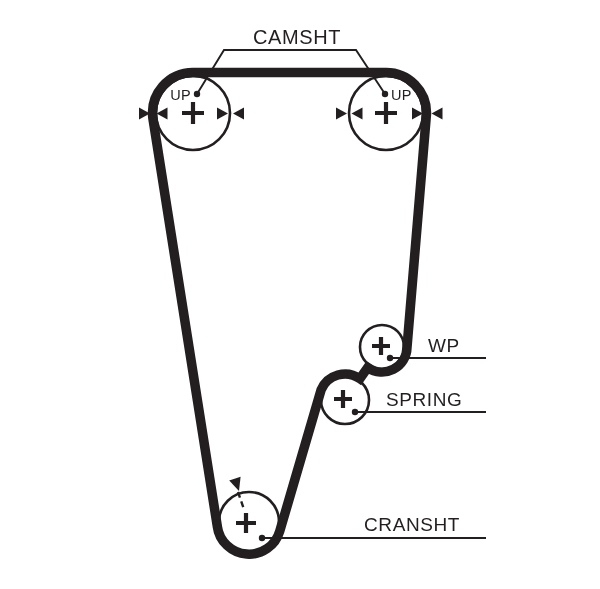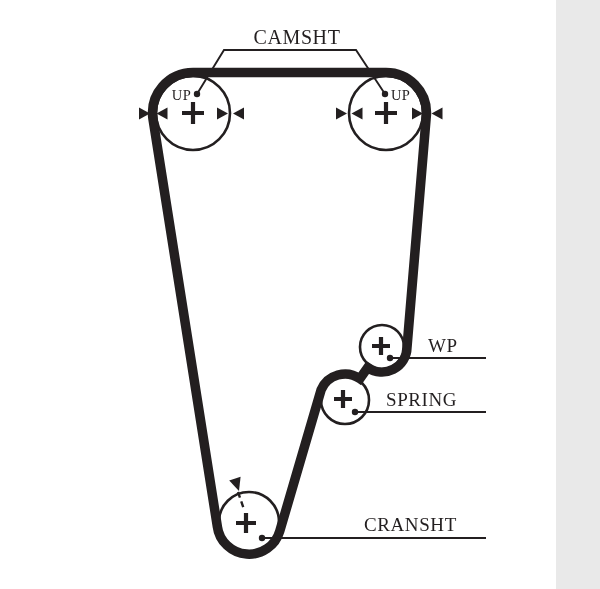--- a/index.html
+++ b/index.html
@@ -1,22 +1,22 @@
 <!DOCTYPE html>
 <html style="--ink: #231f20; --bg: #ffffff;"><head>
 <meta charset="utf-8">
 <style>
   :root { --ink: #231f20; --bg: #ffffff; }
   html,body { margin:0; padding:0; background:#e9e9e9; }
   #stage {
     position: relative;
-    width: 556px; height: 589px;
+    width: 600px; height: 589px;
     background: var(--bg);
     overflow: hidden;
-    font-family: Liberation Serif, serif;
+    font-family: Liberation Sans, sans-serif;
   }
   svg { display:block; }
   .belt   { fill:none; stroke:var(--ink); stroke-width:9.5; }
   .pulley { fill:none; stroke:var(--ink); stroke-width:2.6; }
   .cross  { fill:none; stroke:var(--ink); stroke-width:4.2; }
   .thin   { fill:none; stroke:var(--ink); stroke-width:1.9; }
   .dash   { fill:none; stroke:var(--ink); stroke-width:2.4; stroke-dasharray:6 4; }
   .dot    { fill:var(--ink); stroke:none; }
   .tri    { fill:var(--ink); stroke:none; }
   .lbl    { fill:var(--ink); font-size:19px; letter-spacing:0.6px; }

